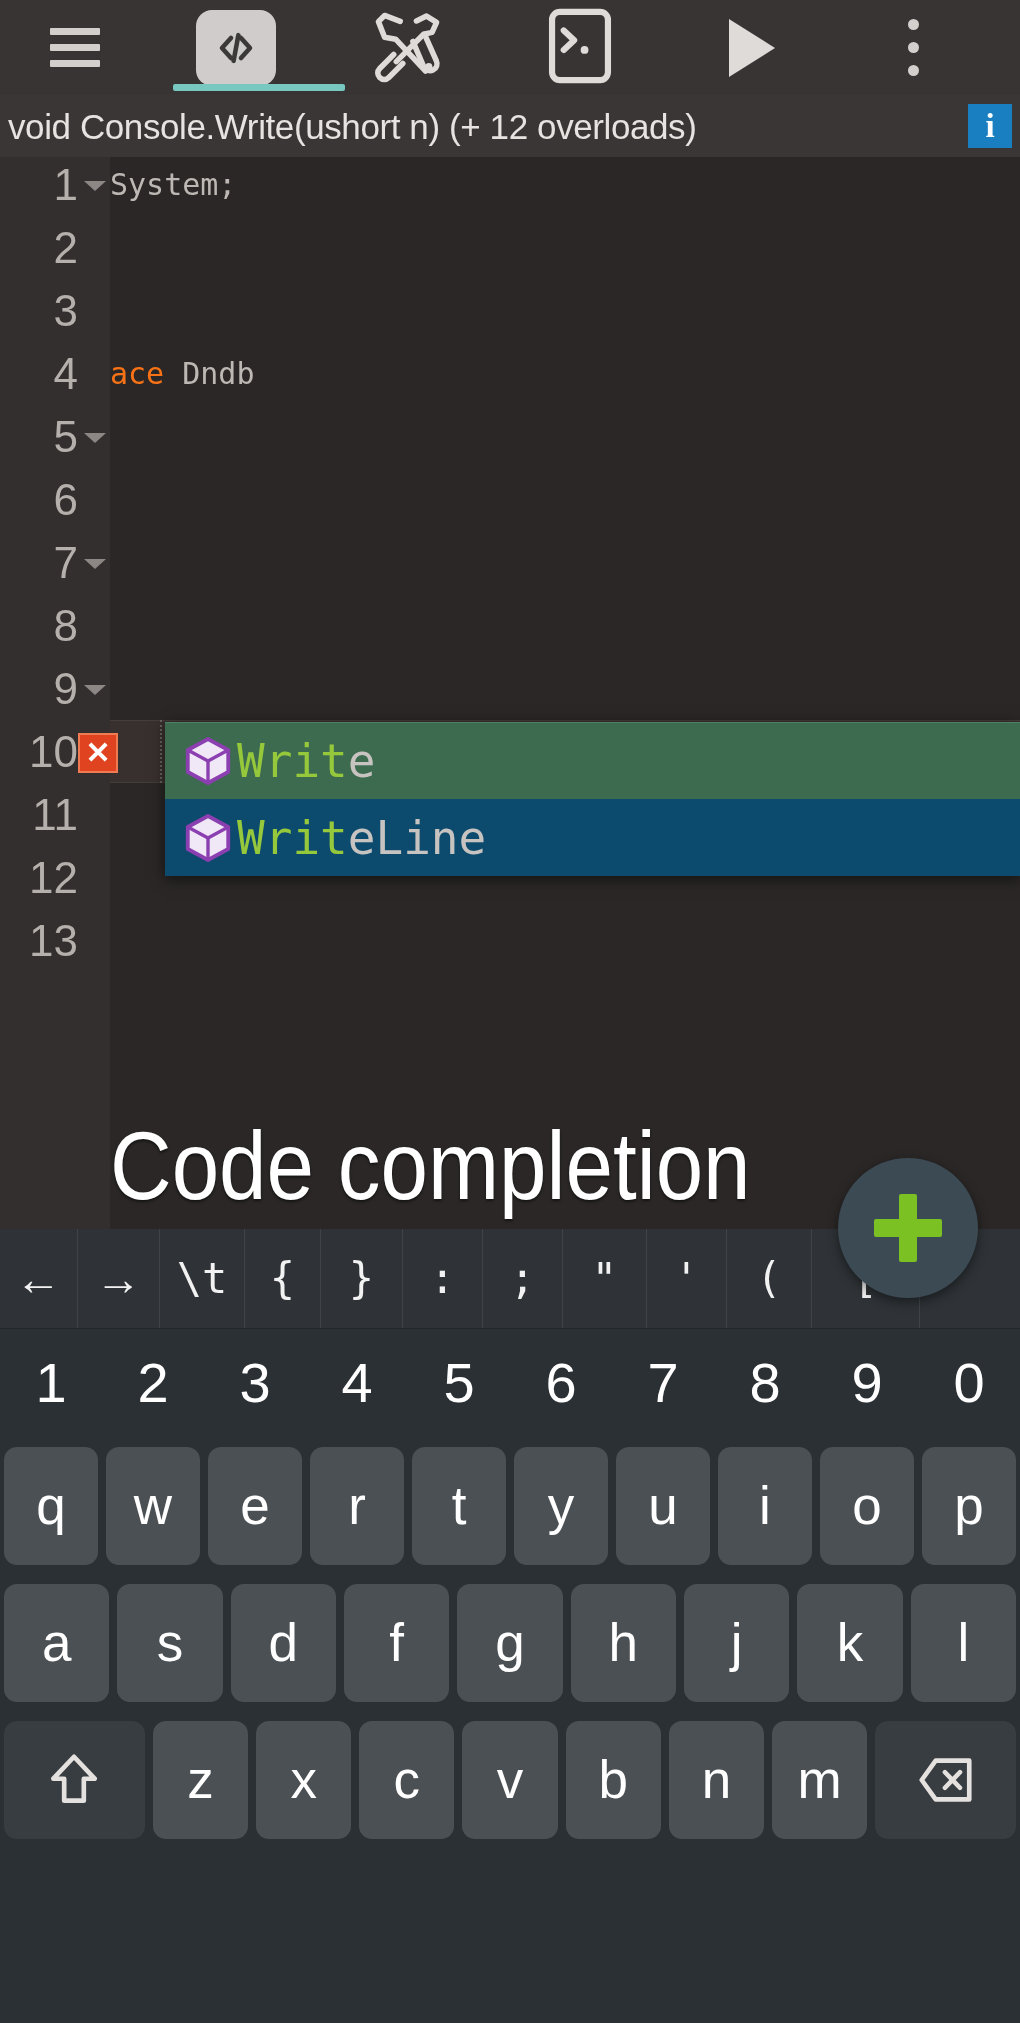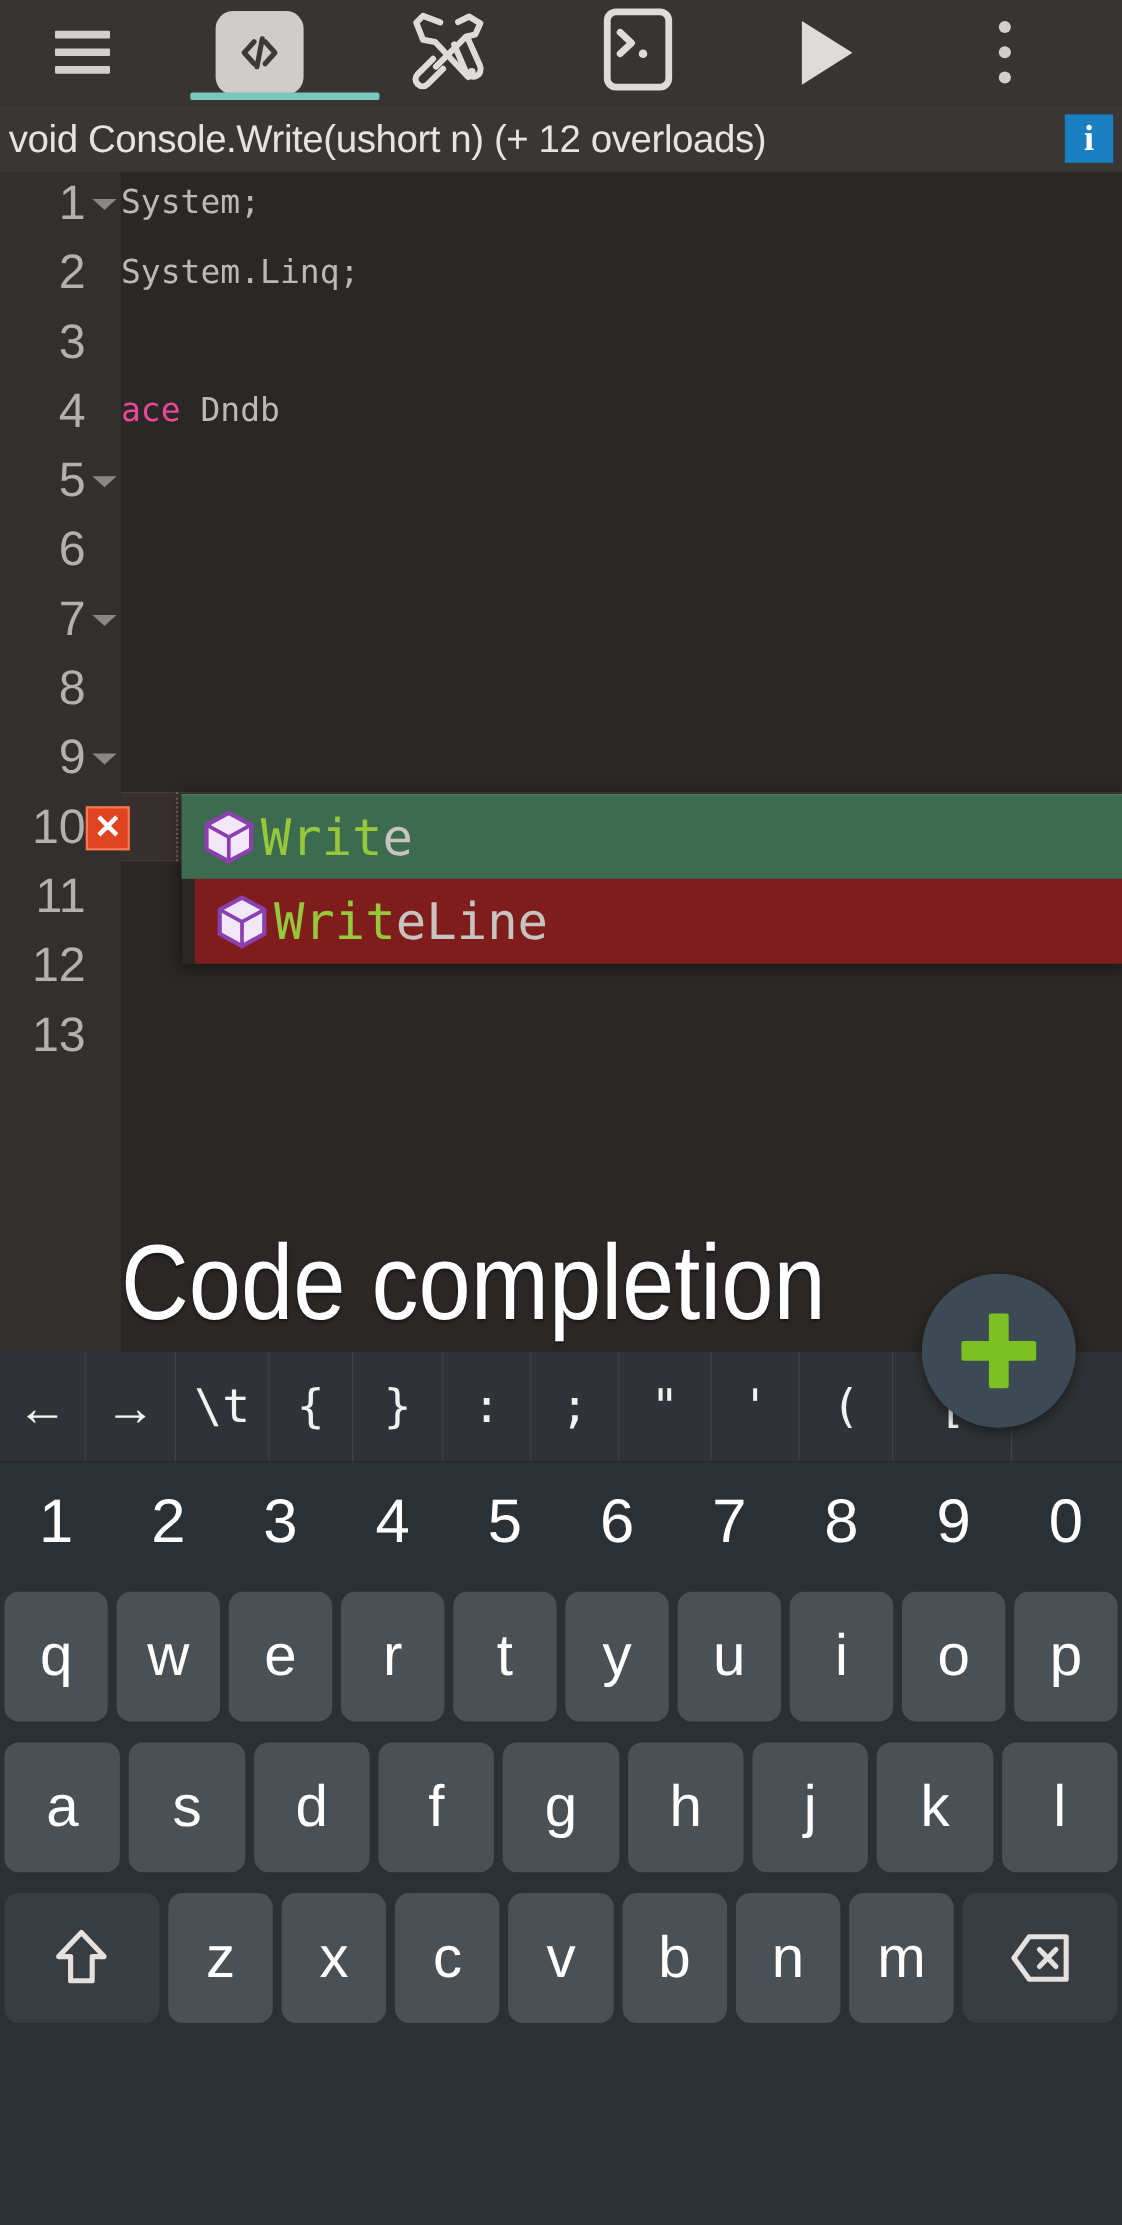--- a/index.html
+++ b/index.html
@@ -85,21 +85,21 @@
     background:#e0431f; border:2px solid #f07a52;
     display:flex; align-items:center; justify-content:center;
     color:#fff; font-size:30px; font-weight:bold; line-height:1;
     font-family:"Liberation Sans", sans-serif;
   }
   .code {
     position:absolute; left:110px; color:#bdb8b4;
     font-size:30px; line-height:63px; white-space:pre;
     font-family:"DejaVu Sans Mono", monospace;
   }
-  .kw { color:#ec4899; }
+  .kw { color:#f97316; }
   .plain { color:#bdb8b4; }
 
   .curline-hl {
     position:absolute; left:110px; width:910px; height:63px;
     background:#38302e; border-top:1px solid #453d3a; border-bottom:1px solid #453d3a;
   }
   .indent-guide {
     position:absolute; width:0; border-left:2px dotted #6a6360;
   }
   .caret {
@@ -109,21 +109,21 @@
   
   .acpop {
     position:absolute; left:165px; top:565px; width:855px;
     box-shadow:0 3px 14px rgba(0,0,0,.55);
     z-index:6;
   }
   .acrow {
     height:77px; display:flex; align-items:center; padding-left:16px;
   }
   .acrow.sel { background:#3d6b4f; border-top:1px solid #4f8063; }
-  .acrow.unsel { background:#7f1d1d;margin-left:12px; }
+  .acrow.unsel { background:#0c4a6e; }
   .ac-icon { width:54px; height:54px; flex:0 0 auto; margin-right:2px; }
   .ac-label {
     font-family:"DejaVu Sans Mono", monospace; font-size:46px; line-height:1;
     white-space:pre;
   }
   .ac-match { color:#96c83c; }
   .ac-rest { color:#c6c3c0; }
 
   
   .caption {
@@ -260,21 +260,20 @@
     <div class="gutter"></div>
     <div class="codearea"></div>
     <div id="line-host">
         <div class="row" style="top: -4px;">
           <div class="lnum">1</div>
           <div class="fold"></div>
           <div class="code"><span class="plain">System;</span></div>
         </div>
         <div class="row" style="top: 59px;">
           <div class="lnum">2</div>
-          <div class="code"><span class="plain">System.Linq;</span></div>
         </div>
         <div class="row" style="top: 122px;">
           <div class="lnum">3</div>
         </div>
         <div class="row" style="top: 185px;">
           <div class="lnum">4</div>
           <div class="code"><span class="kw">ace</span><span class="plain"> Dndb</span></div>
         </div>
         <div class="row" style="top: 248px;">
           <div class="lnum">5</div>

